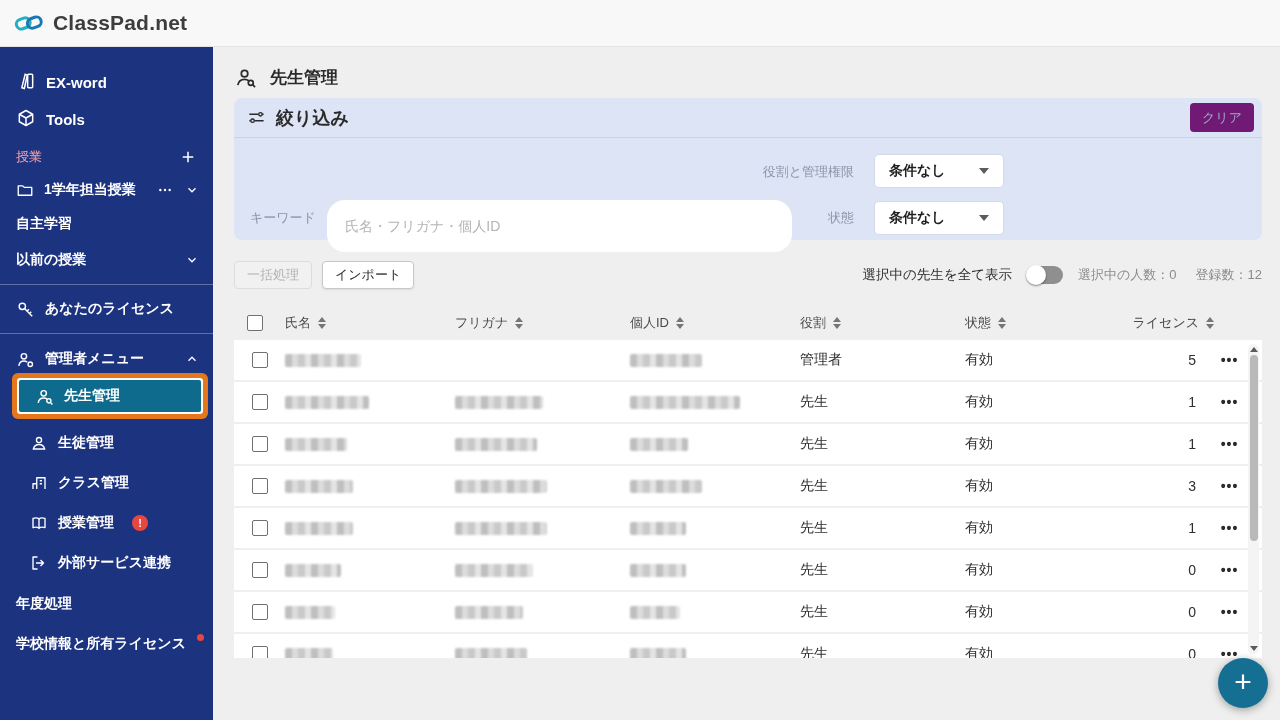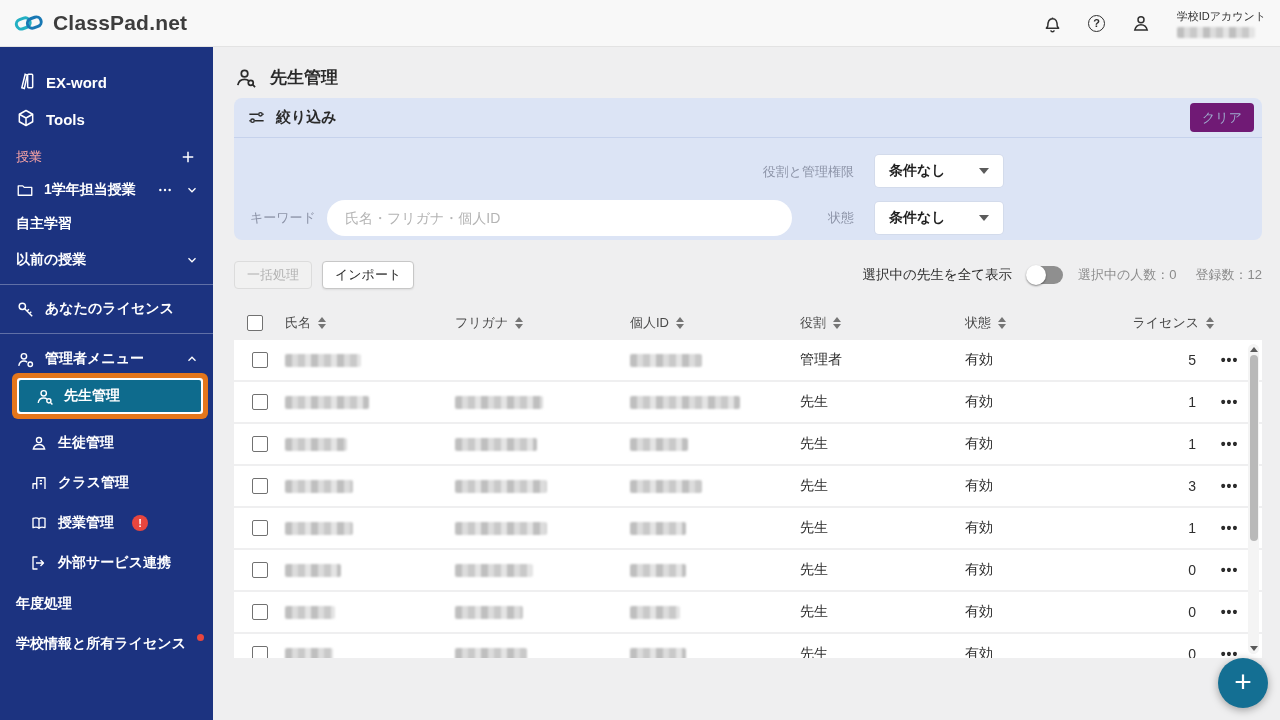--- a/index.html
+++ b/index.html
@@ -52,36 +52,36 @@
   
   .main { position:absolute; left:213px; top:47px; width:1067px; height:673px; background:#efeff0; }
   .page-header { position:absolute; left:21px; top:14px; height:32px;
     display:flex; align-items:center; gap:13px; color:#2a2a2a; }
   .page-title { font-size:17px; font-weight:700; }
 
   .filter-panel { position:absolute; left:21px; top:51px; width:1028px; height:142px;
     background:#dce4f5; border-radius:8px; }
   .filter-head { height:40px; display:flex; align-items:center; gap:10px;
     padding:0 8px 0 13px; border-bottom:1px solid #c6d2ec; color:#2a2a2a; }
-  .filter-title { font-size:15px; font-weight:700; }
+  .filter-title { font-size:18px; font-weight:700; }
   .clear-btn { margin-left:auto; width:64px; height:29px; background:#701a75; border:none;
     border-radius:4px; color:#9fadce; font-size:13px; font-family:inherit; }
   .filter-body { position:relative; height:101px; }
   .f-label { position:absolute; font-size:13px; color:#8d94a8; }
   .lab-role { top:25px; left:440px; width:180px; text-align:right; }
   .lab-kw { top:71px; left:16px; }
   .lab-status { top:71px; left:540px; width:80px; text-align:right; }
   .f-select { position:absolute; width:128px; height:32px; background:#fff; border-radius:4px;
     display:flex; align-items:center; justify-content:space-between; padding:0 14px;
     font-size:14px; font-weight:700; color:#1f1f1f; cursor:pointer; box-shadow:0 0 0 1px rgba(0,0,0,.04); }
   .sel-role { top:17px; left:641px; }
   .sel-status { top:64px; left:641px; }
   .caret { width:0; height:0; border-left:5px solid transparent; border-right:5px solid transparent;
     border-top:6px solid #5b5b5b; }
-  .f-input { position:absolute; top:62px; left:93px; width:465px; height:36px; border:none;
+  .f-input { position:absolute; top:62px; left:93px; width:465px; height:52px; border:none;
     border-radius:18px; padding:0 18px; font-size:14px; font-family:inherit; color:#333; background:#fff; }
   .f-input::placeholder { color:#b4b4b4; }
 
   .toolbar { position:absolute; left:21px; top:213px; width:1028px; height:30px;
     display:flex; align-items:center; }
   .btn { height:28px; border-radius:4px; font-size:13px; font-family:inherit; padding:0 12px; }
   .btn-bulk { background:#f1f1f1; border:1px solid #dcdcdc; color:#b3b3b3; }
   .btn-import { margin-left:10px; background:#fff; border:1px solid #c7c7c7; color:#2f2f2f;
     box-shadow:0 1px 2px rgba(0,0,0,.08); cursor:pointer; }
   .tb-right { margin-left:auto; display:flex; align-items:center; gap:15px; }
@@ -131,42 +131,20 @@
 <div class="topbar">
   <div class="logo">
     <svg width="30" height="26" viewBox="0 0 34 28">
       <g fill="none" stroke-width="3.4">
         <rect x="2.5" y="9" width="16" height="11" rx="5.5" stroke="#24b0c3" transform="rotate(-20 10.5 14.5)"></rect>
         <rect x="15" y="8" width="16" height="11" rx="5.5" stroke="#1878b4" transform="rotate(-20 23 13.5)"></rect>
       </g>
     </svg>
     <span class="logo-text">ClassPad.net</span>
   </div>
-  <div class="topbar-right">
-    <span class="tb-icon">
-      <svg width="19" height="19" viewBox="0 0 24 24" fill="none" stroke="#2f2f2f" stroke-width="1.8" stroke-linejoin="round">
-        <path d="M18 15.5c0-6.5-1.7-9.5-6-9.5s-6 3-6 9.5L4.2 18h15.6z"></path>
-        <path d="M12 6V4.5"></path>
-          <path d="M10 20.5a2 2 0 0 0 4 0"></path>
-      </svg>
-    </span>
-    <span class="tb-icon">
-        <span class="help-badge"></span>
-      </span>
-    <span class="tb-icon">
-      <svg width="20" height="20" viewBox="0 0 24 24" fill="none" stroke="#2f2f2f" stroke-width="1.8">
-        <circle cx="12" cy="8" r="3.6"></circle>
-          <path d="M4.5 20.5c1-4.5 3.8-6.5 7.5-6.5s6.5 2 7.5 6.5z"></path>
-      </svg>
-    </span>
-    <div class="account">
-      <span class="account-label">学校IDアカウント</span>
-      <span class="blur"></span>
-    </div>
-  </div>
 </div>
 
 <div class="sidebar">
   <div class="s-item s-app" style="margin-top:16px">
     <svg width="20" height="20" viewBox="0 0 24 24" fill="none" stroke="#fff" stroke-width="1.8">
       <path d="M7 20L11 4l2.5 1L10 21z"></path>
         <rect x="14" y="4" width="6" height="16" rx="1"></rect>
     </svg>
     <span>EX-word</span>
   </div>

